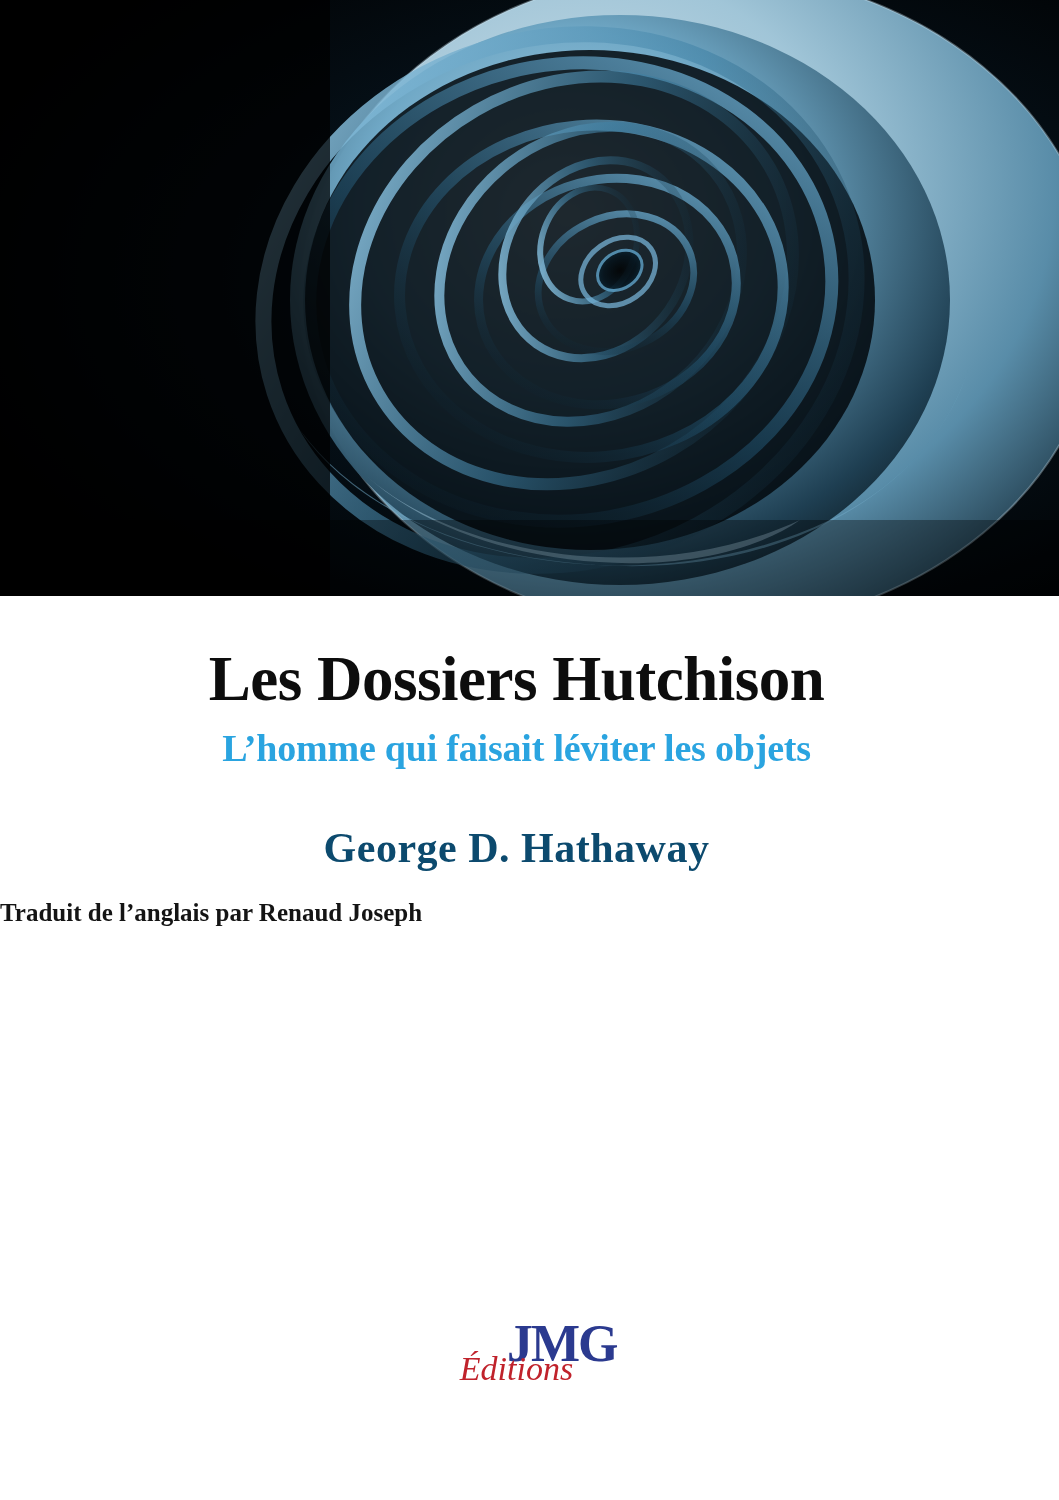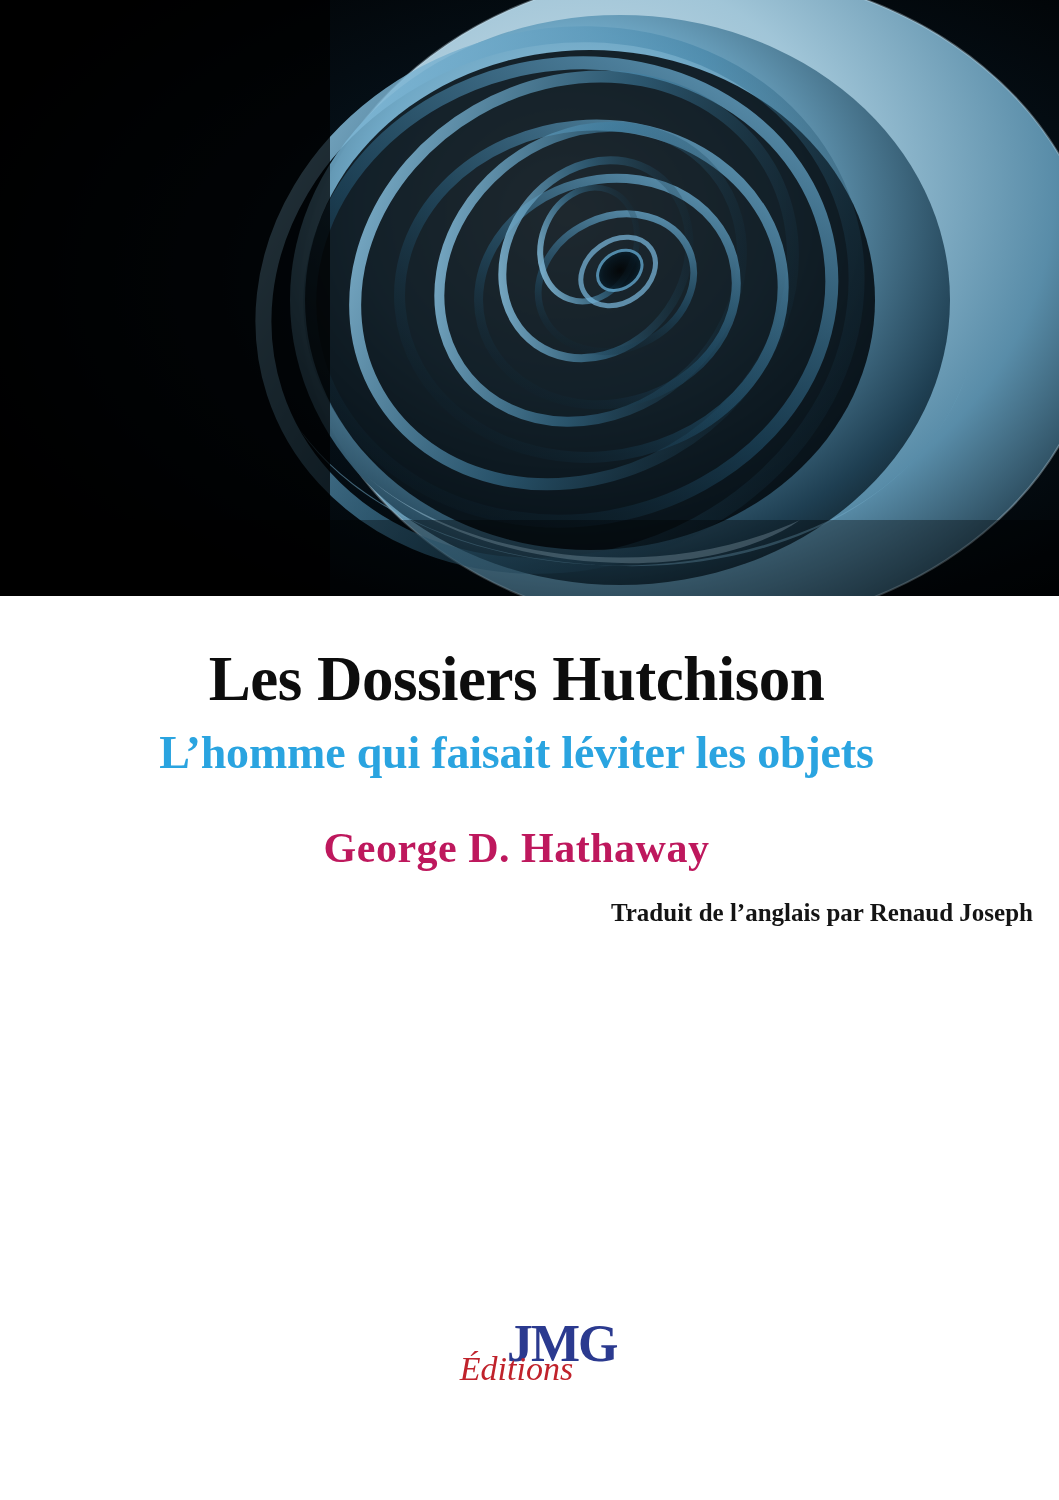--- a/index.html
+++ b/index.html
@@ -64,45 +64,45 @@
   }
 
   .subtitle {
     position: absolute;
     top: 132px;
     left: 0;
     width: 100%;
     text-align: center;
     font-family: "Liberation Serif", serif;
     font-weight: bold;
-    font-size: 46px;
+    font-size: 38px;
     line-height: 1.1;
     color: #2aa4e0;
     letter-spacing: -0.2px;
   }
 
   .author {
     position: absolute;
     top: 228px;
     left: 0;
     width: 100%;
     text-align: center;
     font-family: "Liberation Serif", serif;
     font-weight: bold;
     font-size: 42px;
-    color: #be185d;
+    color: #0c4a6e;
     letter-spacing: 0.5px;
   }
 
   .translator {
     position: absolute;
     top: 303px;
     left: 0;
     width: 100%;
-    text-align: right;
+    text-align: left;
     font-family: "Liberation Serif", serif;
     font-weight: bold;
     font-size: 25px;
     color: #141414;
   }
 
   
   .publisher {
     position: absolute;
     top: 718px;

